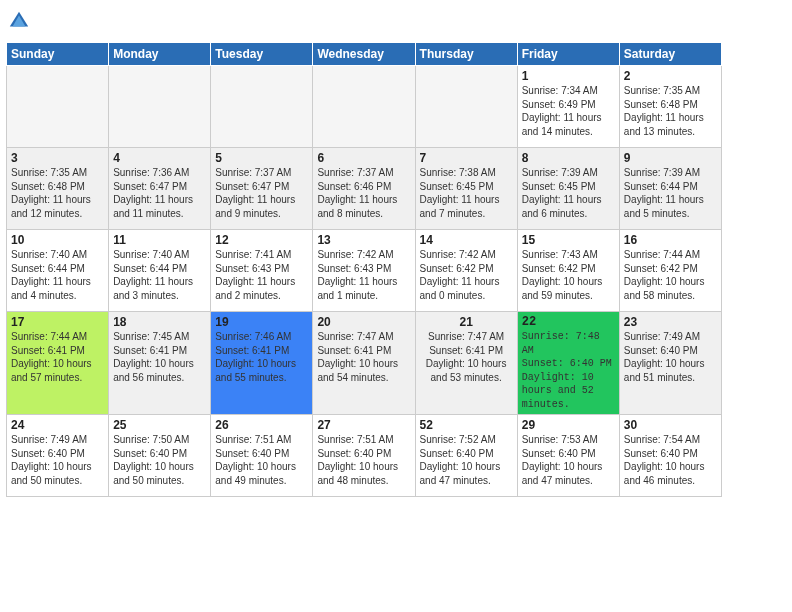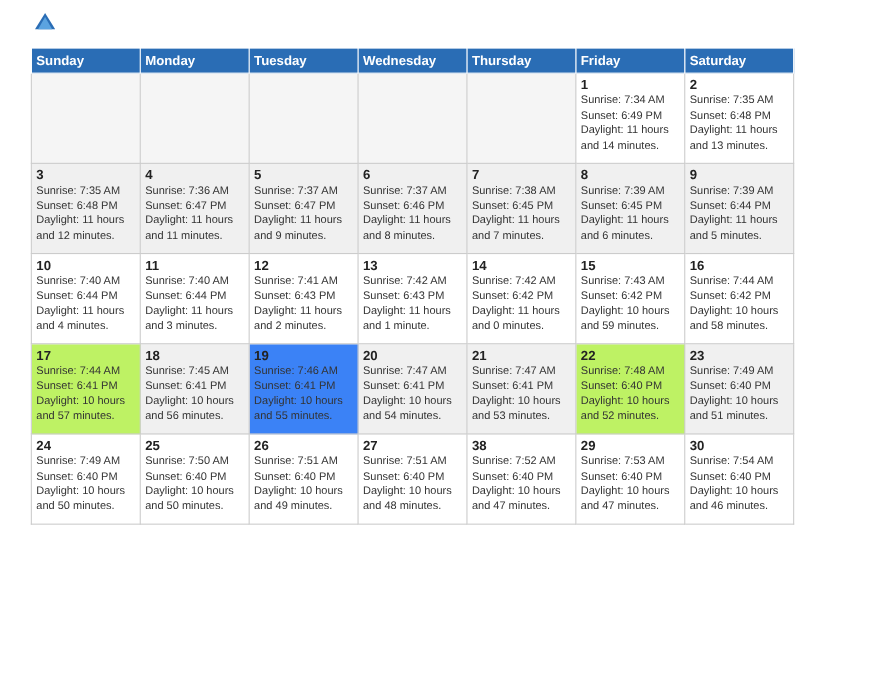--- a/index.html
+++ b/index.html
@@ -5,21 +5,21 @@
     * { margin: 0; padding: 0; box-sizing: border-box; }
     body {
       font-family: Arial, sans-serif;
       background: #fff;
       width: 792px;
       height: 612px;
       overflow: hidden;
     }
     .container {
       width: 736px;
-      padding: 10px 14px 8px 28px;
+      padding: 10px 14px 8px 6px;
     }
     .header {
       display: flex;
       justify-content: space-between;
       align-items: flex-start;
       margin-bottom: 6px;
     }
     .logo {
       display: flex;
       align-items: center;
@@ -218,25 +218,25 @@
             <div class="day-info">Sunrise: 7:45 AM<br>Sunset: 6:41 PM<br>Daylight: 10 hours and 56 minutes.</div>
           </td>
           <td style="background: #3b82f6;">
             <span class="day-number">19</span>
             <div class="day-info">Sunrise: 7:46 AM<br>Sunset: 6:41 PM<br>Daylight: 10 hours and 55 minutes.</div>
           </td>
           <td style="background: rgb(240, 240, 240);">
             <span class="day-number">20</span>
             <div class="day-info">Sunrise: 7:47 AM<br>Sunset: 6:41 PM<br>Daylight: 10 hours and 54 minutes.</div>
           </td>
-          <td style="background: rgb(240, 240, 240);">
+          <td style="background: rgb(240, 240, 240); text-align: center;">
             <span class="day-number">21</span>
             <div class="day-info">Sunrise: 7:47 AM<br>Sunset: 6:41 PM<br>Daylight: 10 hours and 53 minutes.</div>
           </td>
-          <td style="background: #bef264;">
+          <td style="background: #22c55e; font-family: Liberation Mono, monospace;">
             <span class="day-number">22</span>
             <div class="day-info">Sunrise: 7:48 AM<br>Sunset: 6:40 PM<br>Daylight: 10 hours and 52 minutes.</div>
           </td>
           <td style="background: rgb(240, 240, 240);">
             <span class="day-number">23</span>
             <div class="day-info">Sunrise: 7:49 AM<br>Sunset: 6:40 PM<br>Daylight: 10 hours and 51 minutes.</div>
           </td>
         </tr>
         <tr>
           <td style="background: rgb(255, 255, 255);">
@@ -249,21 +249,21 @@
           </td>
           <td style="background: rgb(255, 255, 255);">
             <span class="day-number">26</span>
             <div class="day-info">Sunrise: 7:51 AM<br>Sunset: 6:40 PM<br>Daylight: 10 hours and 49 minutes.</div>
           </td>
           <td style="background: rgb(255, 255, 255);">
             <span class="day-number">27</span>
             <div class="day-info">Sunrise: 7:51 AM<br>Sunset: 6:40 PM<br>Daylight: 10 hours and 48 minutes.</div>
           </td>
           <td style="background: rgb(255, 255, 255);">
-            <span class="day-number">38</span>
+            <span class="day-number">52</span>
             <div class="day-info">Sunrise: 7:52 AM<br>Sunset: 6:40 PM<br>Daylight: 10 hours and 47 minutes.</div>
           </td>
           <td style="background: rgb(255, 255, 255);">
             <span class="day-number">29</span>
             <div class="day-info">Sunrise: 7:53 AM<br>Sunset: 6:40 PM<br>Daylight: 10 hours and 47 minutes.</div>
           </td>
           <td style="background: rgb(255, 255, 255);">
             <span class="day-number">30</span>
             <div class="day-info">Sunrise: 7:54 AM<br>Sunset: 6:40 PM<br>Daylight: 10 hours and 46 minutes.</div>
           </td>

